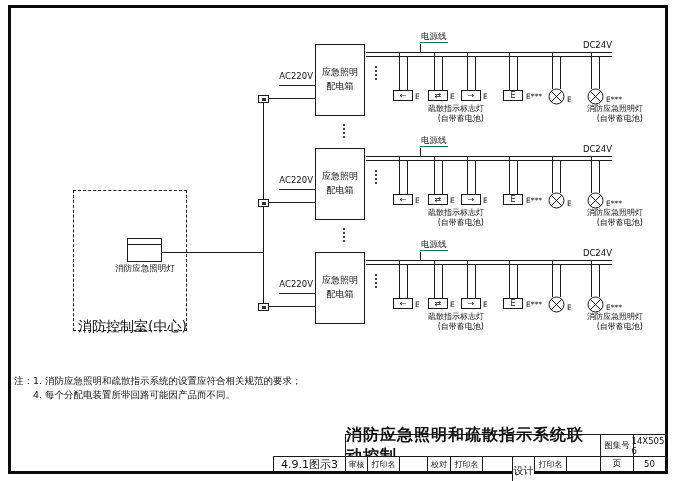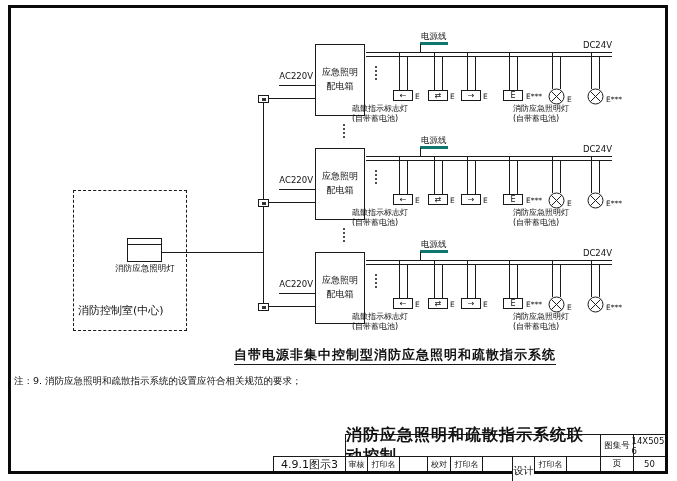--- a/index.html
+++ b/index.html
@@ -20,24 +20,24 @@
   .dist-box{left:315px;top:0;width:50px;height:72px;display:flex;flex-direction:column;
             justify-content:center;align-items:center;font-size:9px;gap:4px;}
   .terminal{left:258px;top:51px;width:11px;height:8px;border:1px solid #1a1a1a;box-sizing:border-box;
             display:flex;align-items:center;justify-content:center;background:#fff;z-index:2;}
   .terminal .pip{width:4px;height:3px;background:#333;}
   .sign{top:46px;width:20px;height:11px;border:1px solid #1a1a1a;box-sizing:border-box;
         font-size:8px;line-height:9px;text-align:center;background:#fff;}
   .wire{top:13px;height:33px;}
   .wireL{top:8px;height:38px;}
   .elabel{top:49px;font-size:7.5px;}
-  .capt{top:60px;font-size:8px;line-height:10px;text-align:left;}
+  .capt{top:60px;font-size:8px;line-height:10px;text-align:right;}
   .vdots{display:flex;flex-direction:column;gap:2px;align-items:center;}
   .vdots .dot{width:2px;height:2px;background:#111;border-radius:50%;}
-  .pwr-label{font-size:8.5px;border-bottom:3px solid #0f766e;padding:0 1px 1px 1px;}
+  .pwr-label{font-size:8.5px;border-bottom:1px solid #0f766e;padding:0 1px 1px 1px;}
 
   
   .room{left:73px;top:190px;width:114px;height:141px;border:1px dashed #1a1a1a;box-sizing:border-box;}
   .controller{left:127px;top:238px;width:35px;height:24px;}
 
   
   .note-line{font-size:9.5px;line-height:13.5px;white-space:nowrap;}
 
   
   .tb-cell{border-left:1px solid #1a1a1a;border-top:1px solid #1a1a1a;box-sizing:border-box;
@@ -295,28 +295,26 @@
   </div>
 
   <div class="abs vline" style="left:263px;top:99px;height:208px;"></div>
   <div class="abs hline" style="left:162px;top:252px;width:101px;"></div>
 
   <div class="abs room"></div>
   <div class="abs box controller">
     <div class="abs hline" style="left:0;top:5px;width:33px;"></div>
   </div>
   <div class="abs txt c" style="left:104px;top:264px;width:82px;font-size:8.5px;">消防应急照明灯</div>
-  <div class="abs txt" style="left:78px;top:305px;font-size:11px;">消防控制室(中心)</div>
-
-  <div class="abs c" style="left:178px;top:344px;width:434px;">
-    <span class="caption-title">自带电源非集中控制型消防应急照明和疏散指示系统</span>
-  </div>
+  <div class="abs txt" style="left:78px;top:319px;font-size:14px;">消防控制室(中心)</div>
+
 
   <div class="abs" style="left:14px;top:374px;">
-    <div class="note-line"><span>注：</span><span>9. 消防应急照明和疏散指示系统的设置应符合相关规范的要求；</span></div>
+    <div class="note-line"><span>注：</span><span>1. 消防应急照明和疏散指示系统的设置应符合相关规范的要求；</span></div>
+    <div class="note-line" style="padding-left:19px;"><span>4. 每个分配电装置所带回路可能因产品而不同。</span></div>
   </div>
 
   <div class="abs tb-cell" style="left:345px;top:434px;width:255px;height:22px;font-size:16px;font-weight:bold;letter-spacing:1px;">消防应急照明和疏散指示系统联动控制</div>
   <div class="abs tb-cell" style="left:600px;top:434px;width:33px;height:22px;font-size:8.5px;">图集号</div>
   <div class="abs tb-cell" style="left:633px;top:434px;width:32px;height:22px;font-size:8.5px;">14X505-6</div>
 
   <div class="abs tb-cell" style="left:273px;top:456px;width:72px;height:15px;font-size:11px;">4.9.1图示3</div>
   <div class="abs tb-cell" style="left:345px;top:456px;width:22px;height:15px;font-size:8px;">审核</div>
   <div class="abs tb-cell" style="left:367px;top:456px;width:32px;height:15px;font-size:8px;">打印名</div>
   <div class="abs tb-cell" style="left:399px;top:456px;width:28px;height:15px;"></div>

